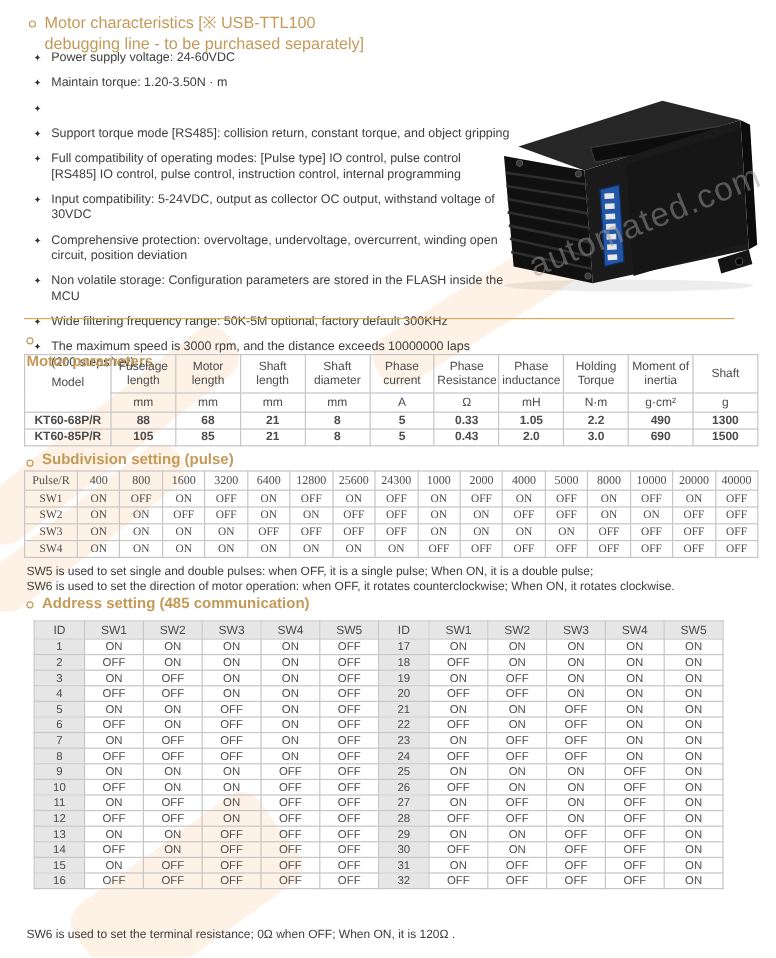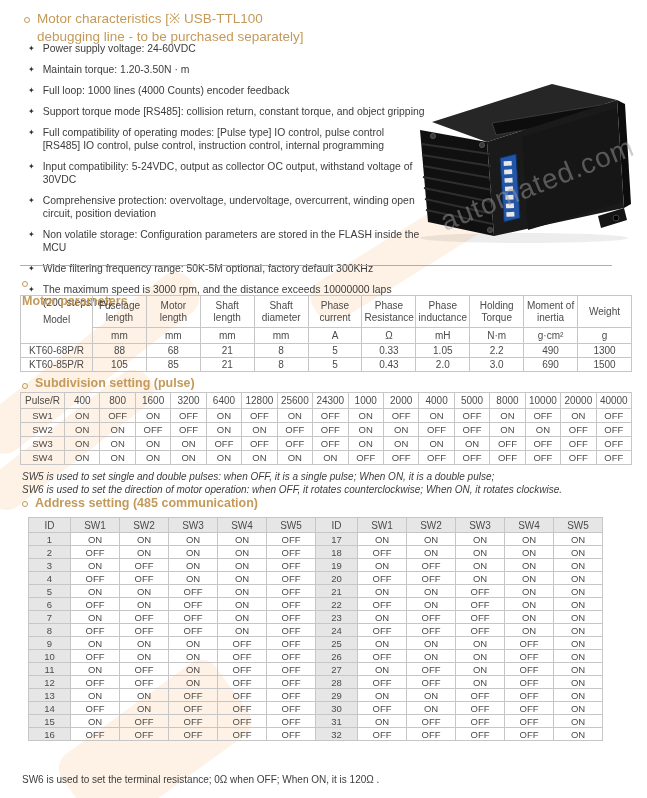--- a/index.html
+++ b/index.html
@@ -40,27 +40,27 @@
   .head-subdiv { left:22px; top:376px;align-items:center; }
   .head-addr  { left:22px; top:496px; }
   
   table { border-collapse:collapse; table-layout:fixed; }
   th, td { border:1px solid #c6c6c6; font-weight:normal; text-align:center; color:#4b4b4b; overflow:hidden; }
   
   .param-table { position:absolute; left:20px; top:295px; width:612px; font-size:10px; }
   .param-table col.model-col { width:72px; }
   .param-table thead tr.name-row th { height:32px; line-height:1.15; padding:0 2px; }
   .param-table thead tr.unit-row th { height:16px; }
-  .param-table tbody td { height:14px; }
-  
-  .subdiv-table { position:absolute; left:20px; top:392px; width:612px; font-size:9.5px; }
+  .param-table tbody td { height:14px;font-weight:bold; }
+  
+  .subdiv-table { position:absolute; left:20px; top:392px; width:612px; font-size:9.5px;font-family:Liberation Serif, serif; }
   .subdiv-table col.label-col { width:44px; }
   .subdiv-table th { height:16px; font-size:10px; }
   .subdiv-table td { height:14px; }
-  .notes { position:absolute; left:22px; top:471px; width:600px; font-size:10px; line-height:12.5px; color:#3c3c3c;font-style:italic; }
+  .notes { position:absolute; left:22px; top:471px; width:600px; font-size:10px; line-height:12.5px; color:#3c3c3c; }
   
   .addr-table { position:absolute; left:28px; top:517px; width:575px; font-size:9.5px;border-radius:27px; }
   .addr-table col.id-col { width:42px; }
   .addr-table th { height:15px; background:#e6e6e6; font-size:10px; }
   .addr-table td { height:13px; }
   .addr-table td.id-cell { background:#e6e6e6; }
   .footer-note { position:absolute; left:22px; top:774px; font-size:10px; color:#3c3c3c; }
 </style>
 </head>
 <body>
@@ -84,21 +84,20 @@
         <div class="char-item">
           <span class="char-bullet">✦</span>
           <span class="char-text">Power supply voltage: 24-60VDC</span>
         </div>
         <div class="char-item">
           <span class="char-bullet">✦</span>
           <span class="char-text">Maintain torque: 1.20-3.50N · m</span>
         </div>
         <div class="char-item">
           <span class="char-bullet">✦</span>
-          <span class="char-text">Full loop: 1000 lines (4000 Counts) encoder feedback</span>
         </div>
         <div class="char-item">
           <span class="char-bullet">✦</span>
           <span class="char-text">Support torque mode [RS485]: collision return, constant torque, and object gripping</span>
         </div>
         <div class="char-item">
           <span class="char-bullet">✦</span>
           <span class="char-text">Full compatibility of operating modes: [Pulse type] IO control, pulse control
 [RS485] IO control, pulse control, instruction control, internal programming</span>
         </div>
@@ -188,21 +187,21 @@
             <th rowspan="2">Model</th>
             <th>Fuselage length</th>
             <th>Motor length</th>
             <th>Shaft length</th>
             <th>Shaft diameter</th>
             <th>Phase current</th>
             <th>Phase Resistance</th>
             <th>Phase inductance</th>
             <th>Holding Torque</th>
             <th>Moment of inertia</th>
-            <th>Weight</th>
+            <th>Shaft</th>
           </tr>
           <tr class="unit-row">
             <th>mm</th>
             <th>mm</th>
             <th>mm</th>
             <th>mm</th>
             <th>A</th>
             <th>Ω</th>
             <th>mH</th>
             <th>N·m</th>

